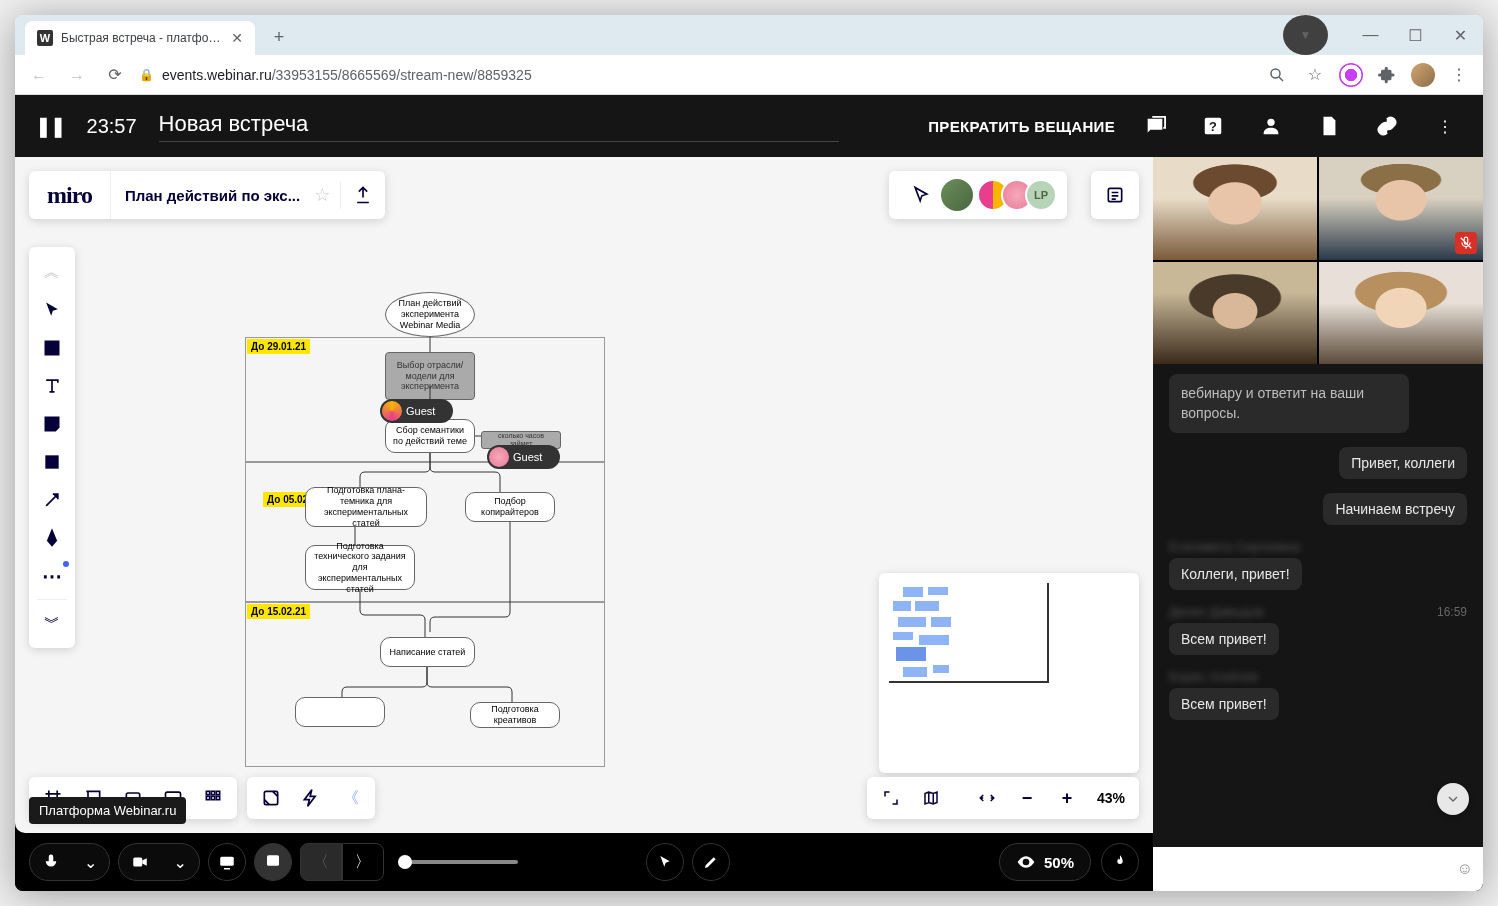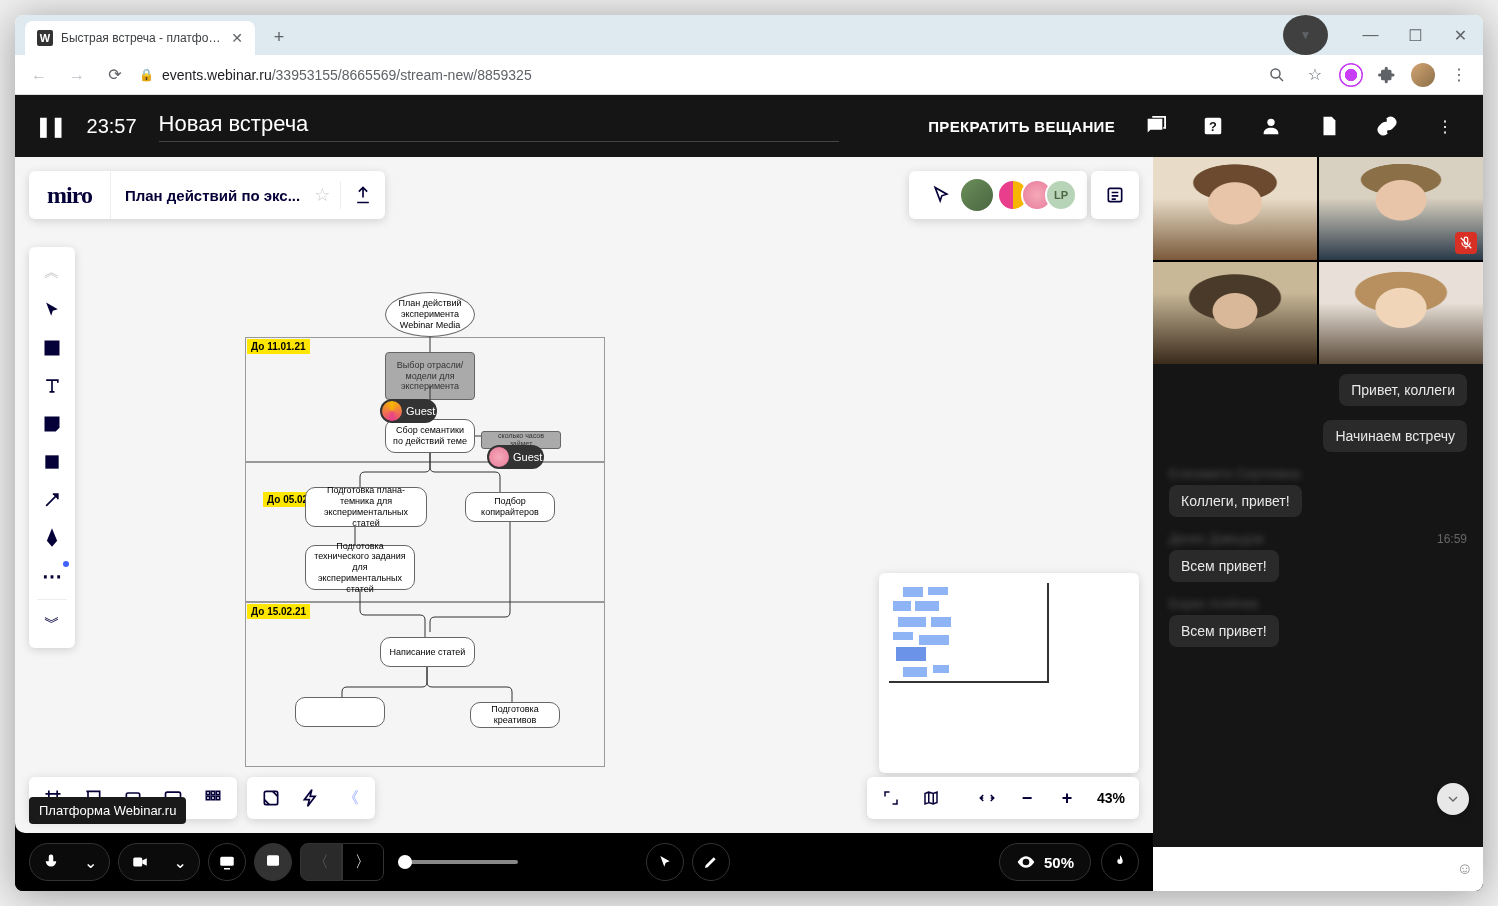--- a/index.html
+++ b/index.html
@@ -85,21 +85,21 @@
   .miro-logo { font-family: Georgia, serif; font-size:24px; font-weight:bold; padding:0 18px; letter-spacing:-1px; color:#050038; border-right:1px solid #eee; height:100%; display:flex; align-items:center; }
   .miro-title { padding:0 14px; font-size:15px; font-weight:600; color:#050038; }
   .miro-star { color:#ccc; font-size:18px; padding-right:10px; cursor:pointer; }
   .miro-sep { width:1px; height:28px; background:#eee; }
   .miro-icon { width:44px; display:flex; align-items:center; justify-content:center; color:#050038; cursor:pointer; }
   .miro-icon svg { width:20px; height:20px; stroke:#050038; fill:none; stroke-width:2; }
   .miro-av { width:32px; height:32px; border-radius:50%; border:2px solid #fff; margin-left:-8px; }
   .miro-av:first-child { margin-left:0; }
   .miro-share { background:#4262ff; color:#fff; padding:0 16px; height:38px; border-radius:6px; display:flex; align-items:center; gap:6px; font-weight:700; font-size:14px; margin:0 6px; cursor:pointer; }
   .miro-cursor-ind { margin-right: 4px; }
-  .miro-right { margin-left:auto; display:flex; gap:4px; }
+  .miro-right { margin-left:auto; display:flex; gap:24px; }
 
   
   .miro-tools { position:absolute; left:14px; top:240px; width:46px; background:#fff; border-radius:6px; box-shadow:0 2px 10px rgba(0,0,0,0.15); display:flex; flex-direction:column; padding:6px 0; }
   .mt { height:38px; display:flex; align-items:center; justify-content:center; cursor:pointer; color:#050038; }
   .mt svg { width:20px; height:20px; fill:#050038; }
   .mt-dots { position:relative; }
   .mt-dots::after { content:''; position:absolute; top:4px; right:6px; width:6px; height:6px; background:#4262ff; border-radius:50%; }
 
   
   .miro-bl { position:absolute; left:14px; bottom:14px; display:flex; align-items:center; gap:10px; }
@@ -120,21 +120,21 @@
   .zb svg { width:18px; height:18px; fill:none; stroke:#050038; stroke-width:2; }
   .zb-pct { font-size:14px; font-weight:600; padding:0 8px; }
 
   
   .canvas { position:absolute; inset:0; }
   .fc-frame { position:absolute; border:1px solid #999; background:transparent; }
   .fc-date { position:absolute; background:#ffe600; font-size:10px; font-weight:bold; padding:2px 4px; }
   .fc-node { position:absolute; background:#fff; border:1px solid #666; border-radius:10px; font-size:9px; text-align:center; display:flex; align-items:center; justify-content:center; padding:4px; line-height:1.2; }
   .fc-oval { border-radius:50%; }
   .fc-gray { background:#aaa; color:#333; border-radius:4px; }
-  .fc-guest { position:absolute; display:flex; align-items:center; gap:4px; background:#333; color:#fff; font-size:11px; padding:2px 2px 2px 2px; border-radius:14px; }
+  .fc-guest { position:absolute; display:flex; align-items:center; gap:4px; background:#333; color:#fff; font-size:11px; padding:2px 18px 2px 2px; border-radius:14px; }
   .fc-guest .gav { width:20px; height:20px; border-radius:50%; }
   svg.fc-lines { position:absolute; inset:0; width:100%; height:100%; stroke:#333; stroke-width:1; fill:none; }
 
 </style>
 </head>
 <body>
 
 <div class="window">
 
   <div class="tabbar">
@@ -220,21 +220,21 @@
     <div class="main">
 
       <div class="stage">
 
         <div class="canvas">
 
           <div class="fc-frame" style="left:230px; top:180px; width:360px; height:125px;"></div>
           <div class="fc-frame" style="left:230px; top:305px; width:360px; height:140px;"></div>
           <div class="fc-frame" style="left:230px; top:445px; width:360px; height:165px;"></div>
 
-          <div class="fc-date" style="left:232px; top:182px;">До 11.01.21</div>
+          <div class="fc-date" style="left:232px; top:182px;">До 29.01.21</div>
           <div class="fc-date" style="left:248px; top:307px;margin-top:28px;">До 05.02.21</div>
           <div class="fc-date" style="left:232px; top:447px;">До 15.02.21</div>
 
           <div class="fc-node fc-oval" style="left:370px; top:135px; width:90px; height:45px;">План действий эксперимента Webinar Media</div>
           <div class="fc-node fc-gray" style="left:370px; top:195px; width:90px; height:48px;">Выбор отрасли/модели для эксперимента</div>
           <div class="fc-node" style="left:370px; top:262px; width:90px; height:34px;">Сбор семантики по действий теме</div>
           <div class="fc-node fc-gray" style="left:466px; top:274px; width:80px; height:18px; font-size:7px; border-radius:3px;">сколько часов займет</div>
           <div class="fc-node" style="left:290px; top:330px; width:122px; height:40px;">Подготовка плана-темника для экспериментальных статей</div>
           <div class="fc-node" style="left:450px; top:335px; width:90px; height:30px;">Подбор копирайтеров</div>
           <div class="fc-node" style="left:290px; top:388px; width:110px; height:45px;">Подготовка технического задания для экспериментальных статей</div>
@@ -451,20 +451,21 @@
           </div>
           <div class="pcell" style="background:linear-gradient(180deg,#c8b898 30%,#3a2a1a 100%);">
             <div class="face" style="background:radial-gradient(ellipse 35% 45% at 50% 48%,#d8b898 0%,#d8b898 38%,transparent 40%),radial-gradient(ellipse 55% 45% at 50% 35%,#4a3a2a 0%,#4a3a2a 50%,transparent 52%);"></div>
           </div>
           <div class="pcell" style="background:linear-gradient(180deg,#e8e0d8 40%,#5a4a3a 100%);">
             <div class="face" style="background:radial-gradient(ellipse 38% 48% at 50% 45%,#f0d5b8 0%,#f0d5b8 40%,transparent 42%),radial-gradient(ellipse 55% 40% at 50% 30%,#b89060 0%,#b89060 50%,transparent 52%);"></div>
           </div>
         </div>
 
         <div class="chat">
+          <div class="sys-msg">вебинару и ответит на ваши вопросы.</div>
           <div class="me-msg">Привет, коллеги</div>
           <div class="me-msg">Начинаем встречу</div>
           <div>
             <div class="u-name">Елизавета Сергеевна</div>
             <div class="u-msg">Коллеги, привет!</div>
           </div>
           <div>
             <div class="u-row">
               <div class="u-name">Денис Давыдов</div>
               <div style="color:#666; font-size:12px;">16:59</div>

